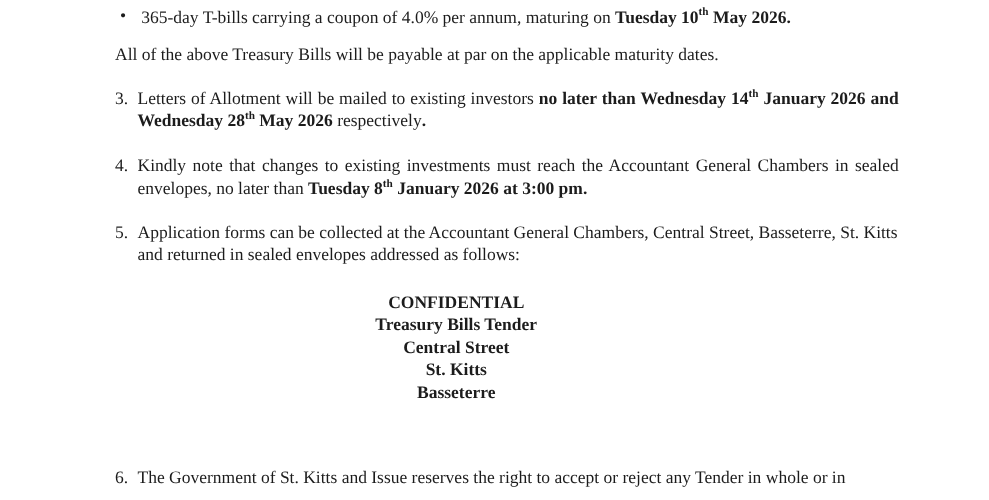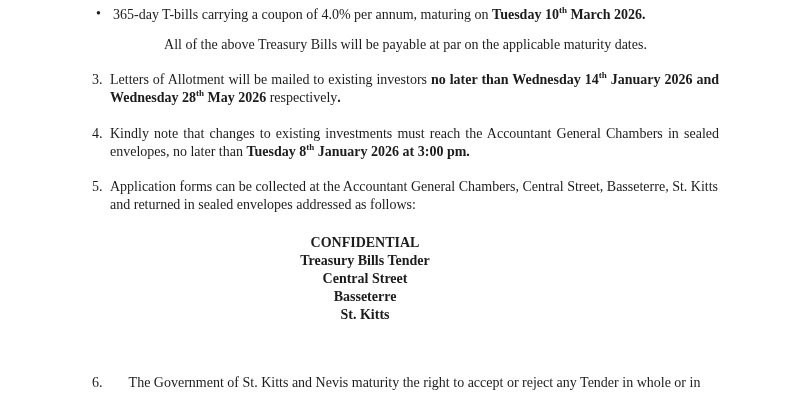--- a/index.html
+++ b/index.html
@@ -45,21 +45,20 @@
   .bulleted .marker {
     position: absolute;
     left: 4px;
     top: -1px;
   }
   .justify {
     text-align: justify;
   }
   .nowrap {
     white-space: nowrap;
-    text-align: center;
   }
   b, .b {
     font-weight: bold;
     text-align: right;
   }
   sup.ord {
     font-size: 9px;
     font-weight: bold;
     vertical-align: super;
     line-height: 0;
@@ -74,21 +73,21 @@
   .address div {
     height: 18px;
   }
 </style>
 </head>
 <body>
 
 <div class="page">
 
   <div class="block bulleted" style="top:6px;">
-    <span class="marker">•</span><span>365-day T-bills carrying a coupon of 4.0% per annum, maturing on </span><b>Tuesday 10</b><sup class="ord">th</sup><b> March 2026.</b>
+    <span class="marker">•</span><span>365-day T-bills carrying a coupon of 4.0% per annum, maturing on </span><b>Tuesday 10</b><sup class="ord">th</sup><b> May 2026.</b>
   </div>
 
   <div class="block nowrap" style="top:36px;">
     <span>All of the above Treasury Bills will be payable at par on the applicable maturity dates.</span>
   </div>
 
   <div class="block numbered justify" style="top:71px;">
     <span class="num">3.</span><span>Letters of Allotment will be mailed to existing investors </span><b>no later than Wednesday 14</b><sup class="ord">th</sup><b> January 2026 and Wednesday 28</b><sup class="ord">th</sup><b> May 2026</b><span> respectively</span><b>.</b>
   </div>
 
@@ -97,21 +96,21 @@
   </div>
 
   <div class="block numbered" style="top:178px;">
     <span class="num">5.</span><span>Application forms can be collected at the Accountant General Chambers, Central Street, Basseterre, St. Kitts and returned in sealed envelopes addressed as follows:</span>
   </div>
 
   <div class="address" style="top:234px;">
     <div>CONFIDENTIAL</div>
     <div>Treasury Bills Tender</div>
     <div>Central Street</div>
+    <div>St. Kitts</div>
     <div>Basseterre</div>
-    <div>St. Kitts</div>
   </div>
 
   <div class="block numbered nowrap" style="top:374px;">
-    <span class="num">6.</span><span>The Government of St. Kitts and Nevis maturity the right to accept or reject any Tender in whole or in</span>
+    <span class="num">6.</span><span>The Government of St. Kitts and Issue reserves the right to accept or reject any Tender in whole or in</span>
   </div>
 
 </div>
 
 </body></html>

